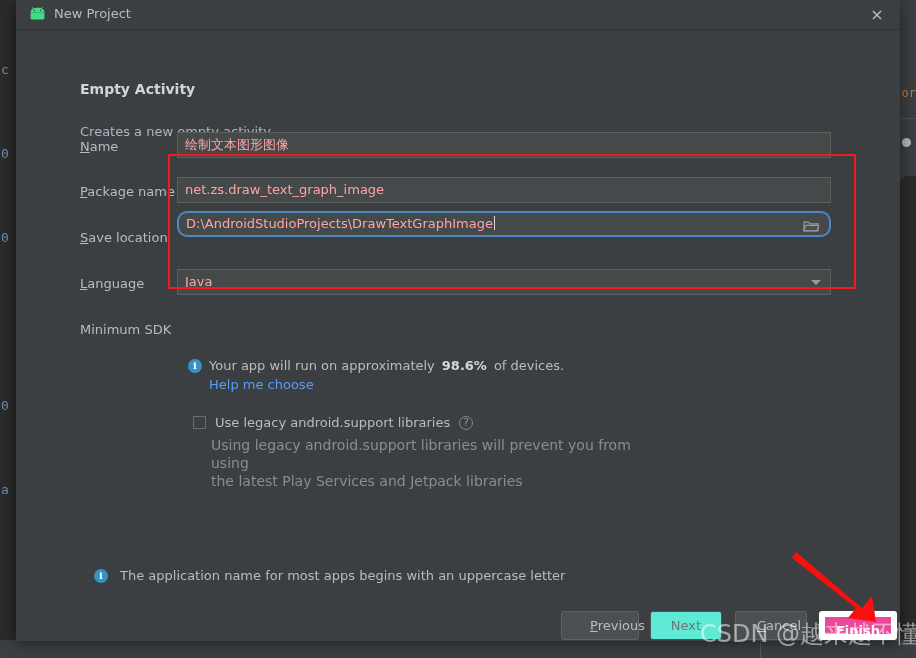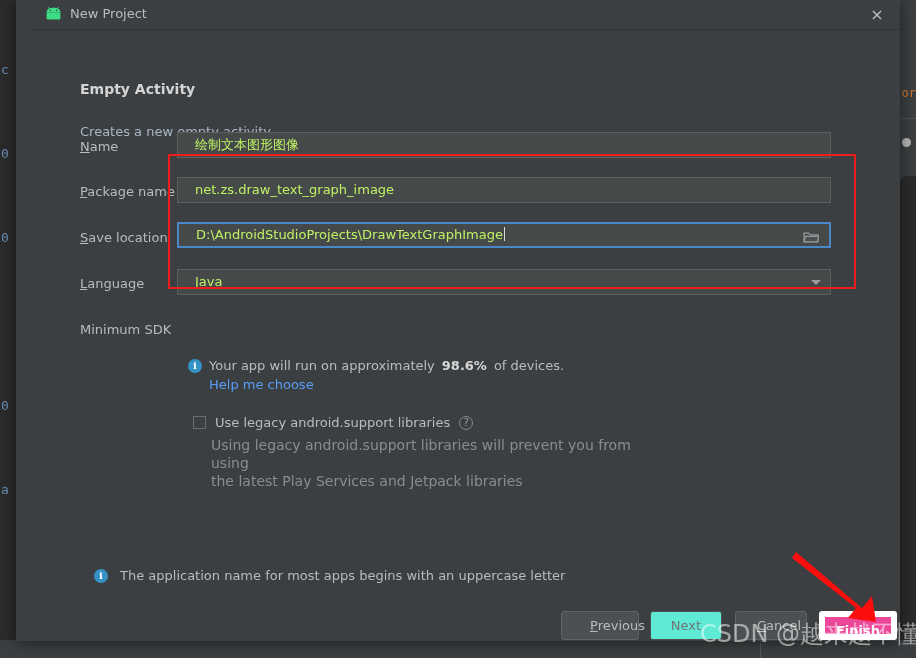--- a/index.html
+++ b/index.html
@@ -92,21 +92,20 @@
     height: 640px;
     background: #3c3f41;
     box-shadow: 0 2px 14px rgba(0,0,0,0.55);
     box-sizing: border-box;
   }
   #titlebar {
     position: relative;
     height: 29px;
     background: #3c3f41;
     border-bottom: 1px solid #323232;
-    margin-left: 16px;
   }
   .title-icon {
     position: absolute;
     left: 13px;
     top: 7px;
     width: 17px;
     height: 15px;
   }
   .title-text {
     position: absolute;
@@ -164,24 +163,24 @@
     text-decoration: underline;
   }
   .field {
     position: absolute;
     left: 161px;
     width: 654px;
     height: 26px;
     background: #45494a;
     border: 1px solid #5e6060;
     box-sizing: border-box;
-    color: #bef264;
+    color: #fca5a5;
     font-size: 13px;
     line-height: 24px;
-    padding-left: 17px;
+    padding-left: 7px;
     white-space: nowrap;
     overflow: hidden;
   }
   .field.focused {
     border: 2px solid #4a88c7;
     background: #45494a;
     line-height: 22px;
   }
   .caret {
     display: inline-block;
@@ -207,21 +206,21 @@
     border-right: 5px solid transparent;
     border-top: 5px solid #9a9a9a;
   }
 
   
   #row-name-label   { top: 109px; }
   #row-name-field   { top: 102px; }
   #row-pkg-label    { top: 154px; }
   #row-pkg-field    { top: 147px; }
   #row-loc-label    { top: 200px; }
-  #row-loc-field    { top: 192px; }
+  #row-loc-field    { top: 181px; border-radius: 10px; }
   #row-lang-label   { top: 246px; }
   #row-lang-field   { top: 239px; }
   #row-sdk-label    { top: 292px; }
   #row-sdk-field    { top: 285px; }
 
   
   .info-icon {
     width: 14px;
     height: 14px;
     border-radius: 50%;

